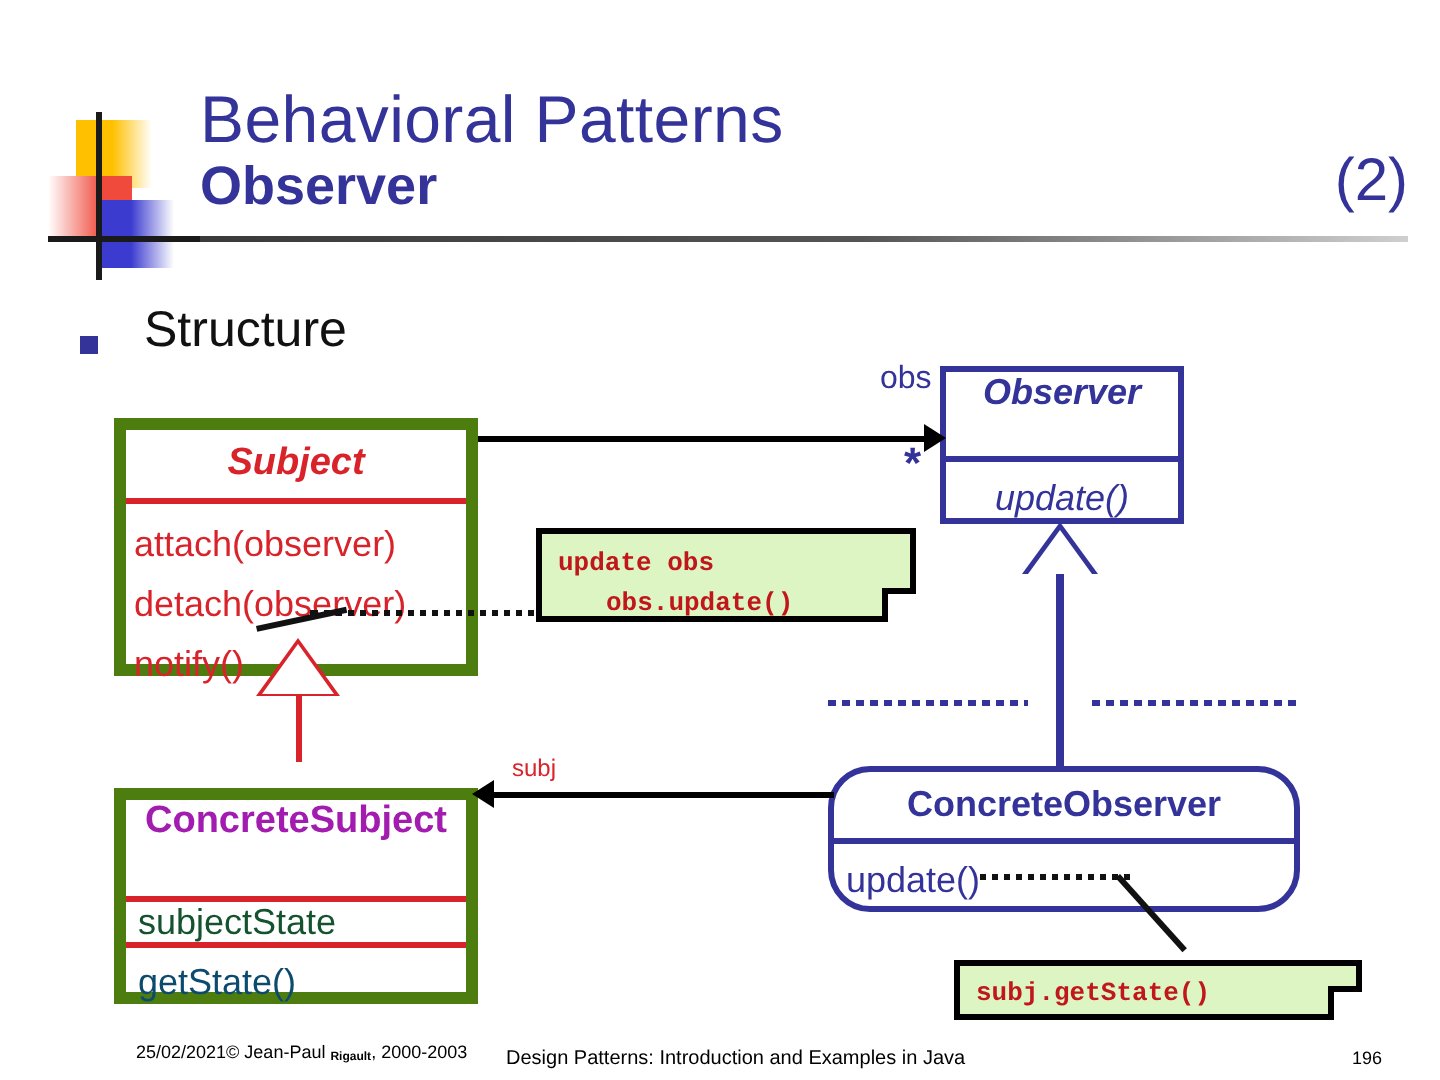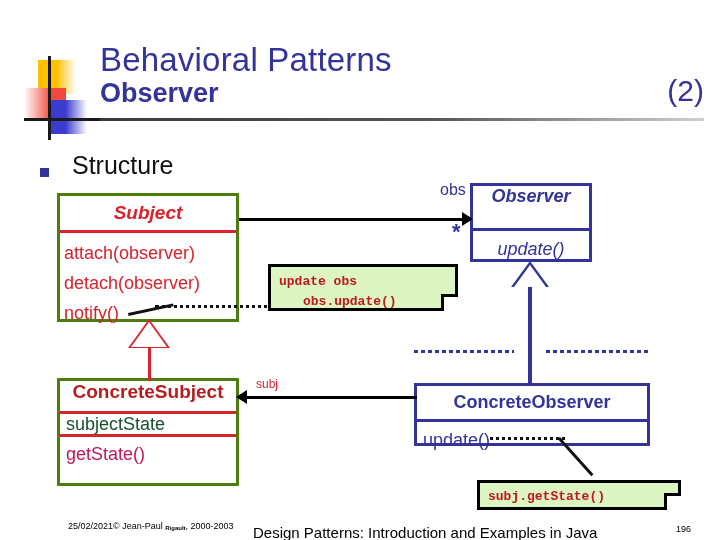--- a/index.html
+++ b/index.html
@@ -32,54 +32,54 @@
   .pageno{position:absolute;right:16px;top:74px;font-size:30px;color:#333399;}
   .rule{position:absolute;left:100px;top:118px;width:604px;height:3px;
      background:linear-gradient(to right,#3a3a3a 0%,#555 55%,#cfcfcf 100%);}
 
   
   .bullet-sq{position:absolute;left:40px;top:168px;width:9px;height:9px;background:#333399;}
   .bullet-tx{position:absolute;left:72px;top:151px;font-size:25px;color:#111;}
 
   
   .umlbox{position:absolute;background:#ffffff;box-sizing:border-box;}
-  .red{border:3px solid #4d7c0f;}
+  .red{border:6px solid #4d7c0f;margin-top:16px;}
   .blue{border:3px solid #333399;}
   .sep-red{height:3px;background:#D9232A;}
   .sep-blue{height:3px;background:#333399;}
 
   .cell{box-sizing:border-box;overflow:visible;}
 
   
   #subject{left:57px;top:193px;width:182px;height:129px;}
   #subject .hdr{height:34px;display:flex;align-items:center;justify-content:center;
      font-size:19px;font-style:italic;font-weight:bold;color:#D9232A;}
   #subject .ops{padding:2px 4px 0 4px;font-size:18px;color:#D9232A;line-height:30px;
      white-space:normal;}
 
   
   #csubject{left:57px;top:378px;width:182px;height:108px;}
-  #csubject .hdr{height:30px;display:flex;align-items:flex-start;justify-content:center;
-     font-size:19px;font-weight:bold;color:#b91c1c;line-height:22px;text-align:center;
+  #csubject .hdr{height:48px;display:flex;align-items:flex-start;justify-content:center;
+     font-size:19px;font-weight:bold;color:#a21caf;line-height:22px;text-align:center;
      padding:0 2px;}
   #csubject .attr{height:20px;display:flex;align-items:center;padding-left:6px;
      font-size:18px;color:#14532d;}
   #csubject .ops{height:34px;display:flex;align-items:center;padding-left:6px;
-     font-size:18px;color:#be185d;}
+     font-size:18px;color:#0c4a6e;}
 
   
   #observer{left:470px;top:183px;width:122px;height:79px;}
   #observer .hdr{height:42px;display:flex;align-items:flex-start;justify-content:center;
      font-size:18px;font-style:italic;font-weight:bold;color:#333399;line-height:21px;
      text-align:center;}
   #observer .ops{height:31px;display:flex;align-items:center;justify-content:center;
      font-size:18px;font-style:italic;color:#333399;}
 
   
-  #cobserver{left:414px;top:383px;width:236px;height:63px;}
+  #cobserver{left:414px;top:383px;width:236px;height:73px;border-radius:21px;}
   #cobserver .hdr{height:33px;display:flex;align-items:center;justify-content:center;
      font-size:18px;font-weight:bold;color:#333399;}
   #cobserver .ops{height:31px;display:flex;align-items:center;padding-left:6px;
      font-size:18px;color:#333399;}
 
   
   .note{position:absolute;background:#DDF5C2;border:3px solid #000;box-sizing:border-box;
      font-family:"Liberation Mono", monospace;font-weight:bold;color:#C0171C;font-size:13px;}
   .note .fold{position:absolute;right:-3px;bottom:-3px;width:14px;height:14px;
      background:#ffffff;
@@ -135,21 +135,21 @@
   
   .leader{position:absolute;height:0;border-top:3px dotted #111;transform-origin:0 0;}
   #leader1{left:155px;top:305px;width:120px;}
   #leader2{left:490px;top:437px;width:75px;}
   .leadsolid{position:absolute;background:#111;transform-origin:0 0;}
 
   
   .foot{position:absolute;font-family:"Liberation Sans", sans-serif;color:#000;font-size:9px;}
   #foot-left{left:68px;top:521px;white-space:nowrap;}
   #foot-left .small{font-size:6px;font-weight:bold;vertical-align:-1px;}
-  #foot-center{left:253px;top:524px;white-space:nowrap;font-size:15px;}
+  #foot-center{left:253px;top:524px;white-space:nowrap;font-size:10px;}
   #foot-right{left:676px;top:524px;font-size:9px;}
 </style>
 </head>
 <body>
 
 <div id="slide">
 
   <div class="logo">
     <div class="sq sq-yellow"></div>
     <div class="sq sq-red"></div>

